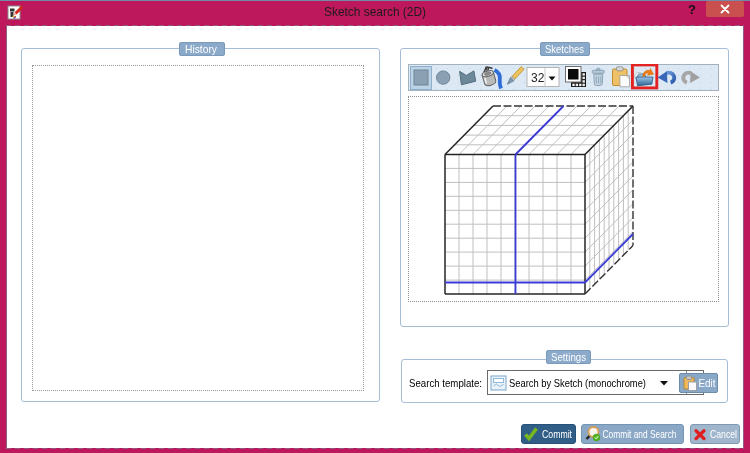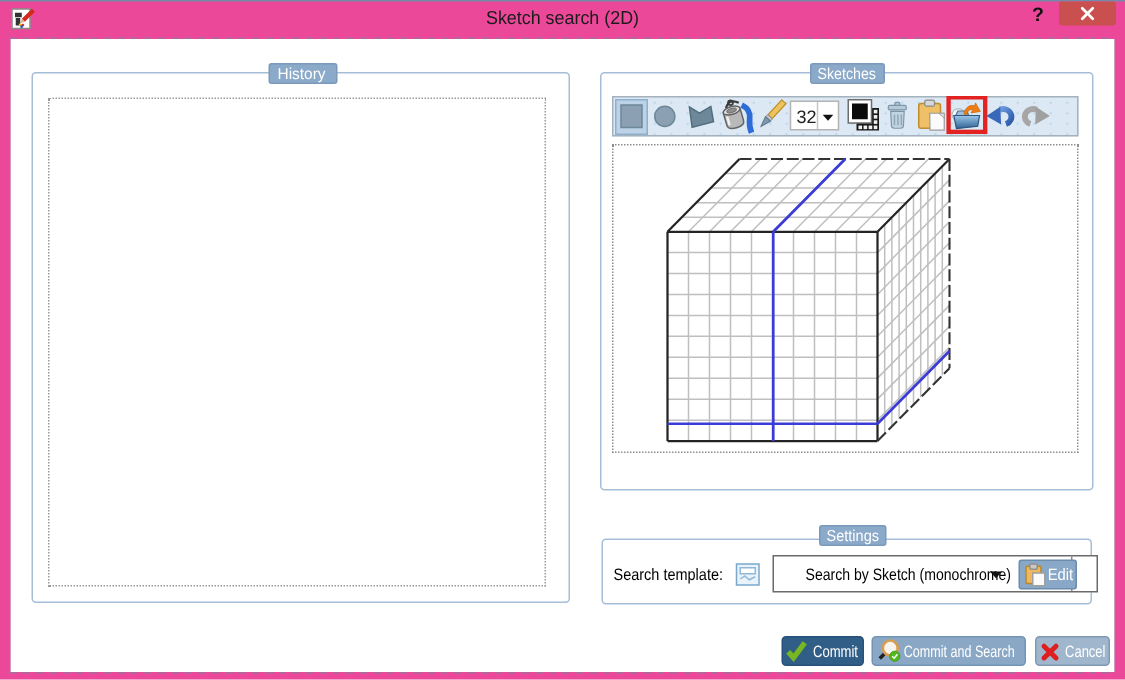--- a/index.html
+++ b/index.html
@@ -1,34 +1,34 @@
 <!DOCTYPE html>
 <html><head>
 <meta charset="utf-8">
 <style>
   html,body{margin:0;padding:0;}
   body{width:750px;height:453px;overflow:hidden;font-family:"Liberation Sans",sans-serif;}
-  #win{position:absolute;left:0;top:0;width:750px;height:453px;background:#ec4899;}
+  #win{position:absolute;left:0;top:0;width:750px;height:453px;background:#be185d;}
   #topline{position:absolute;left:0;top:0;width:750px;height:1px;background:#7488a8;}
   #client{position:absolute;left:7px;top:26px;width:736px;height:422px;background:#ffffff;}
   #helpq{position:absolute;left:685px;top:2px;width:14px;height:16px;font-size:13px;font-weight:bold;color:#111;text-align:center;line-height:16px;}
   #closebtn{position:absolute;left:706px;top:1px;width:38px;height:16px;background:#c9504e;border-radius:2px;}
   .groupbox{position:absolute;border:1px solid #a5bdd6;border-radius:3px;background:#fff;}
   .grouptab{position:absolute;height:12px;background:#8ba9c9;border:1px solid #7b99ba;border-radius:2px;color:#ffffff;font-size:10px;text-align:center;line-height:12px;}
   #histbox{left:21px;top:48px;width:357px;height:352px;}
   #histtab{left:179px;top:42px;width:44px;}
   #histcanvas{position:absolute;left:32px;top:65px;width:330px;height:324px;border:1px dotted #9a9a9a;background:#fff;}
   #sketchbox{left:400px;top:48px;width:327px;height:277px;}
   #sketchtab{left:540px;top:42px;width:48px;}
   #toolbar{position:absolute;left:408px;top:64px;width:311px;height:27px;background:#dce9f4;border:1px solid #a3b2bd;box-sizing:border-box;
     background-image:radial-gradient(circle, #bcd8ec 0.8px, rgba(0,0,0,0) 0.9px);background-size:11px 7px;}
   #canvas{position:absolute;left:408px;top:96px;width:311px;height:206px;border:1px dotted #8e8e8e;box-sizing:border-box;background:#fff;}
   #setbox{left:401px;top:359px;width:325px;height:42px;}
   #settab{left:546px;top:350px;width:43px;}
-  #combo{position:absolute;left:487px;top:370px;width:217px;height:25px;border:1px solid #6a6a6a;background:#fff;box-sizing:border-box;margin-left:28px;}
+  #combo{position:absolute;left:487px;top:370px;width:217px;height:25px;border:1px solid #6a6a6a;background:#fff;box-sizing:border-box;}
   
   #comboarrow{position:absolute;right:0;top:0;width:16px;height:23px;border-left:1px solid #8a8a8a;}
   #editbtn{position:absolute;left:679px;top:373px;width:39px;height:20px;background:#89a7c6;border:1px solid #6d8cab;border-radius:2px;box-sizing:border-box;}
   .botbtn{position:absolute;top:424px;height:20px;border-radius:3px;box-sizing:border-box;}
   #commitbtn{left:521px;width:55px;background:#315e86;border:1px solid #26517a;}
   #commitsearchbtn{left:581px;width:103px;background:#8aa8c6;border:1px solid #7295b5;}
   #cancelbtn{left:690px;width:50px;background:#9fb6cc;border:1px solid #8099b3;}
   .ticon{position:absolute;}
 </style>
 </head>

